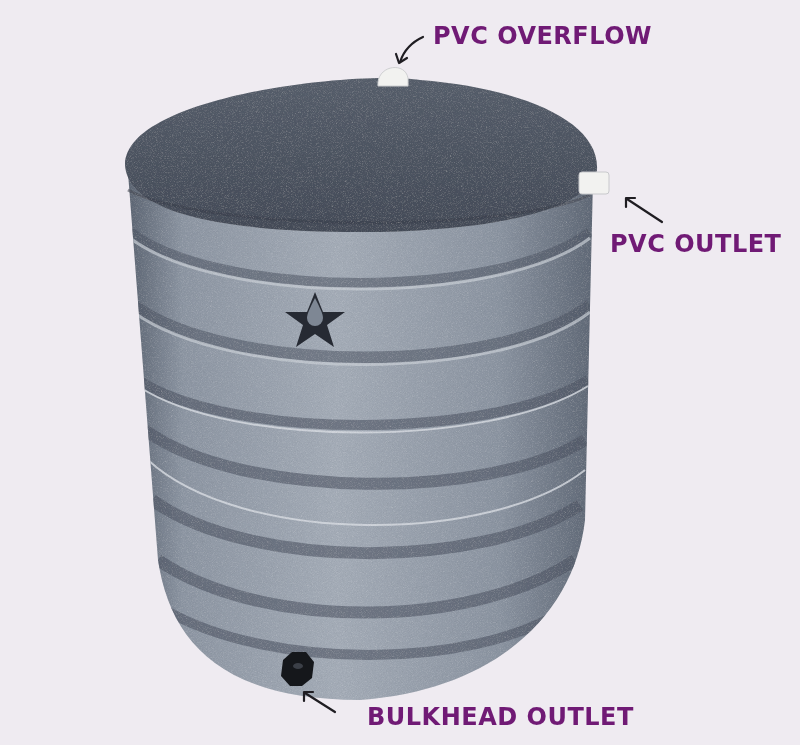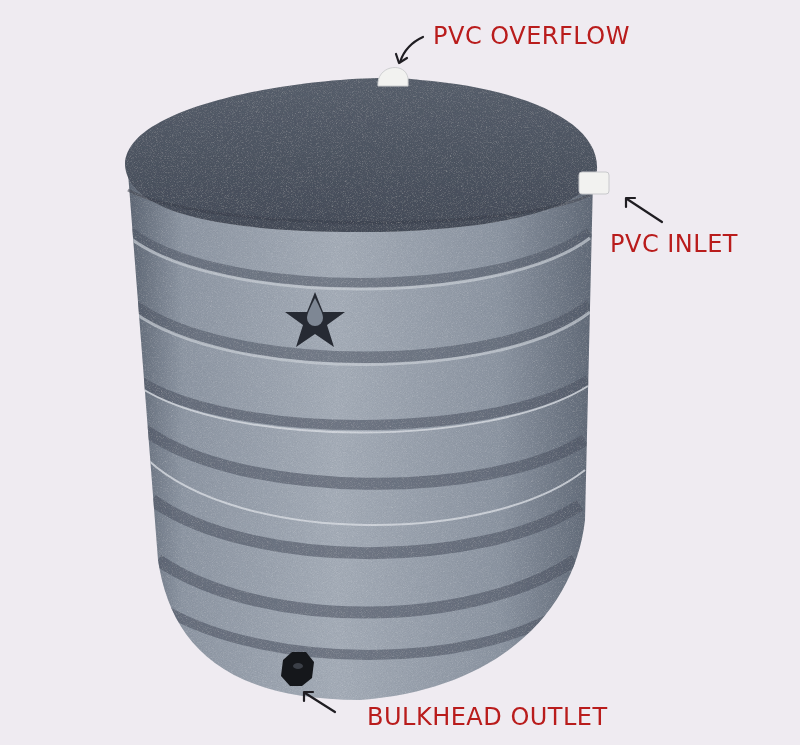--- a/index.html
+++ b/index.html
@@ -6,22 +6,22 @@
     body {
       width: 800px; height: 745px; overflow: hidden;
       background: #efebf1;
       position: relative;
       font-family: "DejaVu Sans", sans-serif;
     }
     .stage { position: absolute; left: 0; top: 0; width: 800px; height: 745px; }
     .label {
       position: absolute;
       font-family: "DejaVu Sans", sans-serif;
-      font-weight: normal;
-      color: #b91c1c;
+      font-weight: bold;
+      color: #701a75;
       letter-spacing: 0.5px;
       white-space: nowrap;
     }
     .label-overflow { left: 433px; top: 22px; font-size: 24px; }
     .label-inlet { left: 610px; top: 230px; font-size: 24px; }
     .label-outlet { left: 343px; top: 703px; font-size: 24px; margin-left: 24px; }
     svg { position: absolute; left: 0; top: 0; }
   </style>
 </head>
 <body>
@@ -103,15 +103,15 @@
       <path d="M662 222 L 627 199"></path>
       <path d="M626 207 L 626 198 L 635 198"></path>
     </g>
     <g fill="none" stroke="#1f1d22" stroke-width="2.2" stroke-linecap="round" stroke-linejoin="round">
       <path d="M335 712 L 305 693"></path>
       <path d="M304 701 L 304 692 L 313 692"></path>
     </g>
   </svg>
 
   <div class="label label-overflow">PVC OVERFLOW</div>
-  <div class="label label-inlet">PVC INLET</div>
+  <div class="label label-inlet">PVC OUTLET</div>
   <div class="label label-outlet">BULKHEAD OUTLET</div>
 </div>
 
 </body></html>

